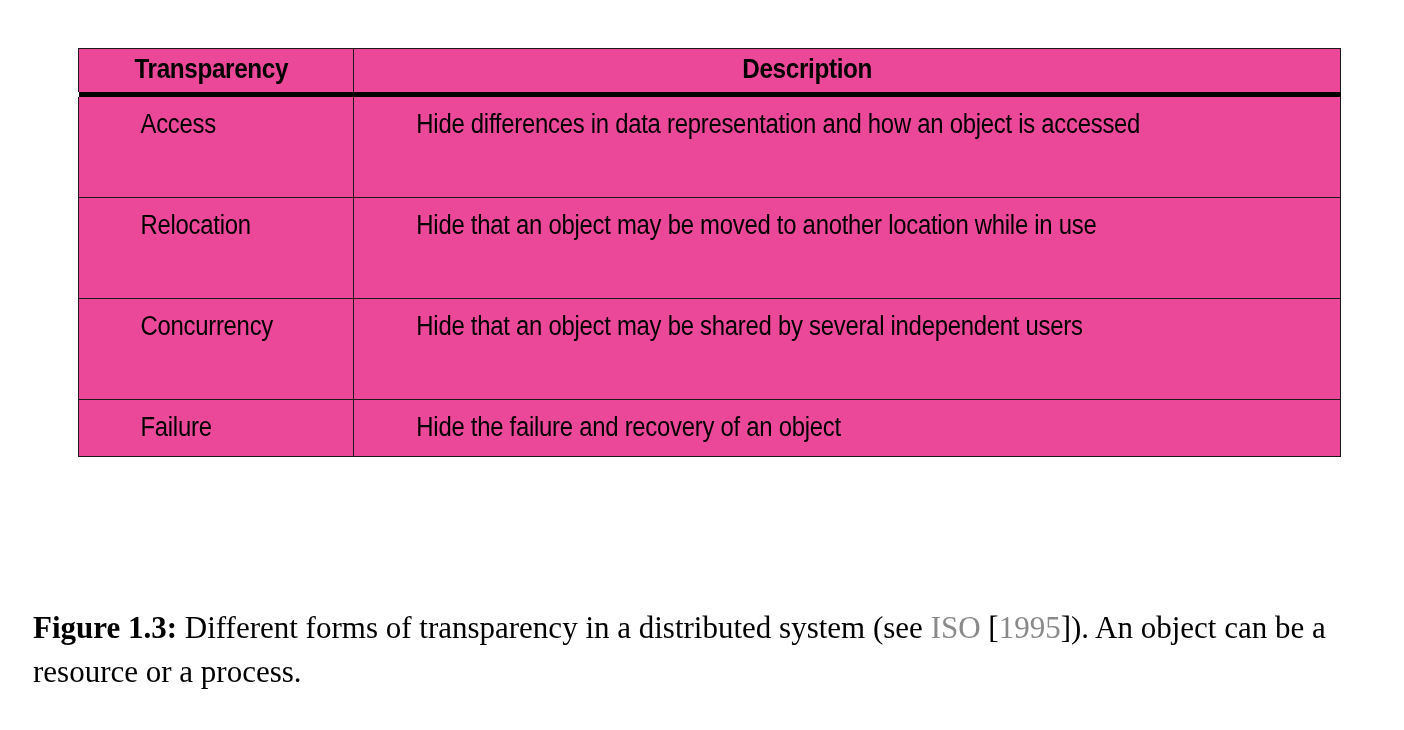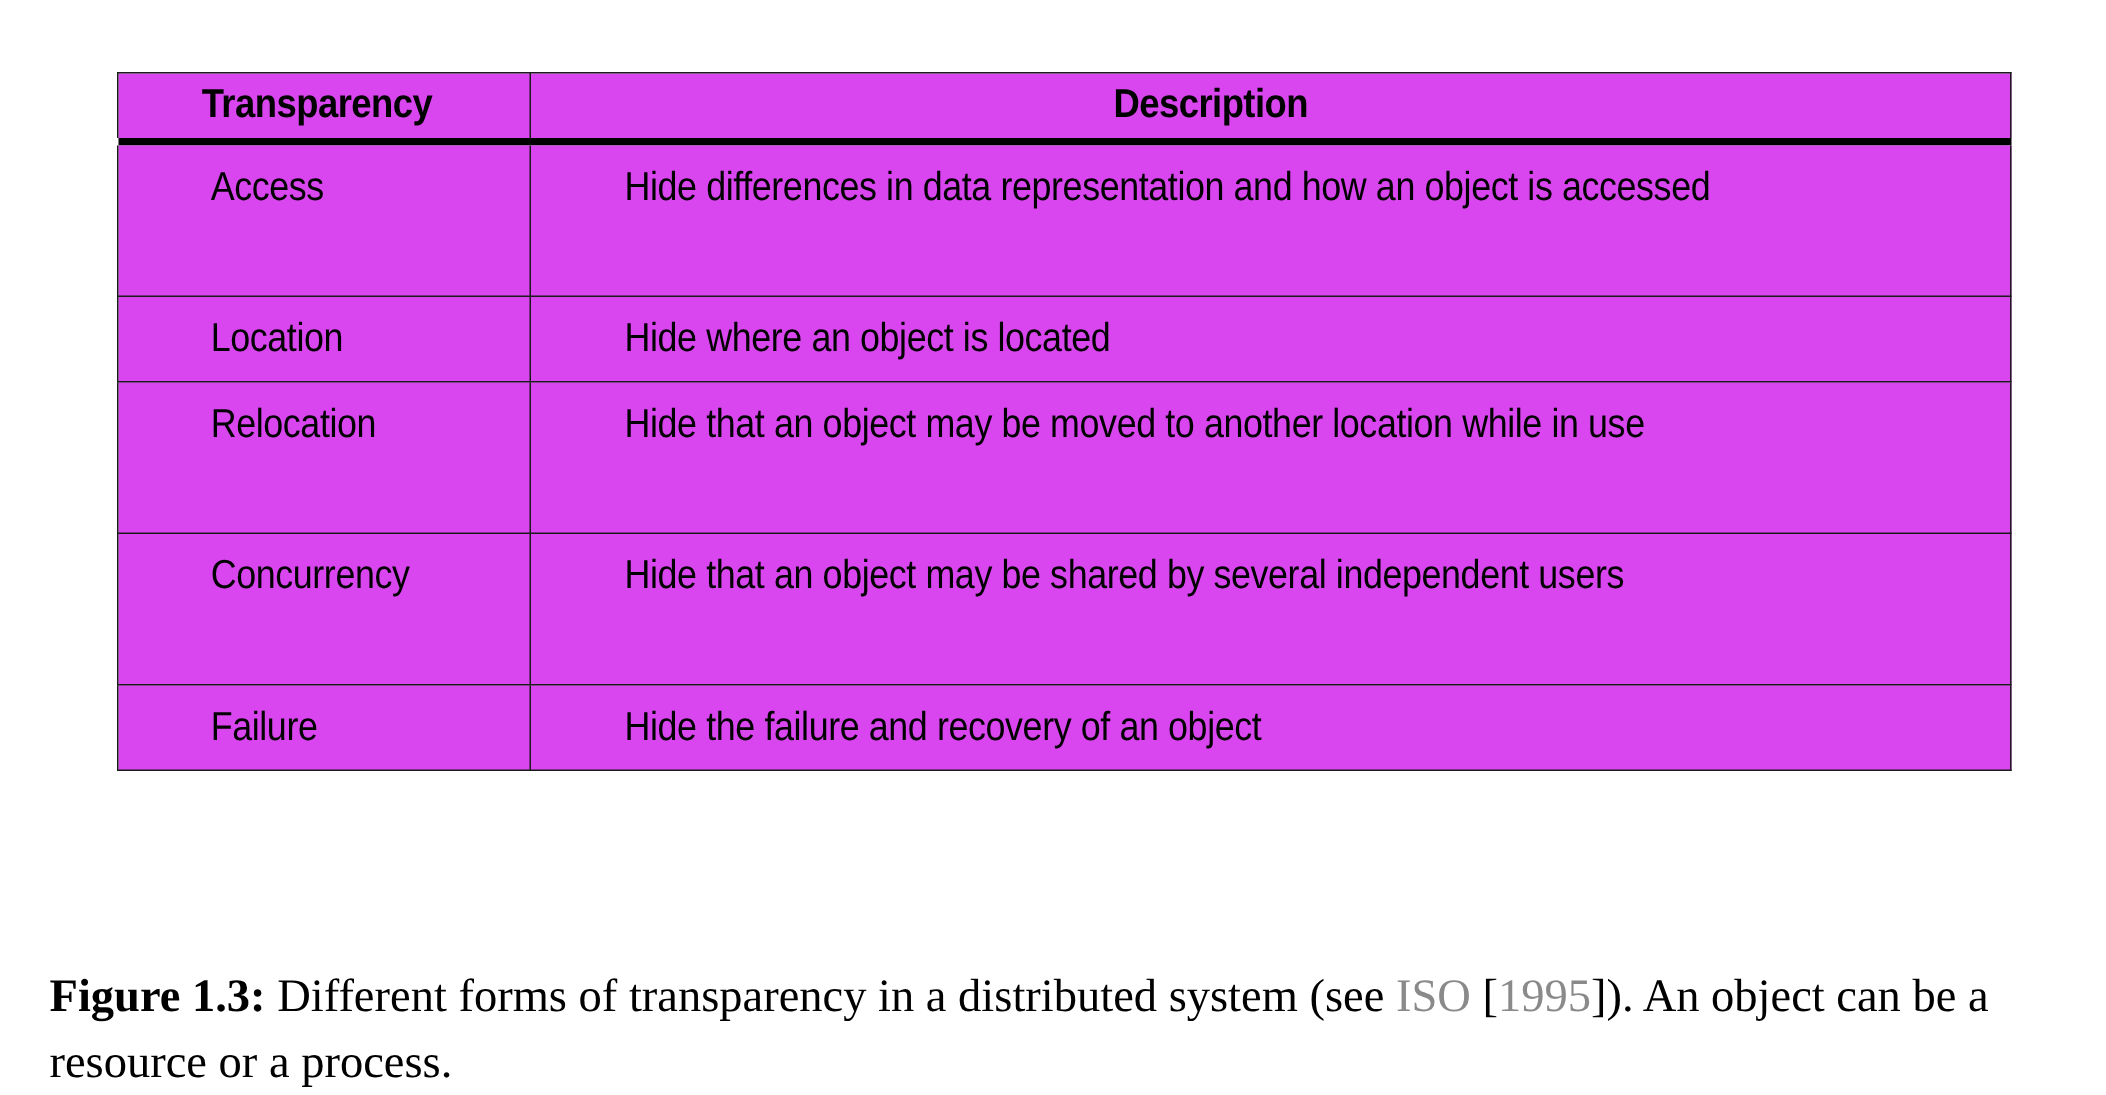--- a/index.html
+++ b/index.html
@@ -24,21 +24,21 @@
     width: 1262px;
     border-collapse: collapse;
     table-layout: fixed;
     background: #ffffff;
   }
   .figure-table td,
   .figure-table th {
     border: 1px solid #1a1a1a;
     vertical-align: top;
     padding: 6px 0 8px 0;
-    background: #d946ef;
+    background: #ec4899;
   }
 
   
   .col-transparency { width: 275px; }
   .col-description  { width: 987px; }
 
   
   .table-head th {
     border-bottom: none;
     padding-top: 7px;
@@ -93,21 +93,20 @@
   .caption {
     position: absolute;
     left: 33px;
     top: 606px;
     width: 1360px;
     font-family: "Liberation Serif", serif;
     font-size: 31px;
     line-height: 44px;
     color: #000000;
     text-align: left;
-    margin-top: 36px;
   }
   .caption-label {
     font-weight: bold;
   }
   .cite {
     color: #8a8a8a;
   }
 </style>
 </head>
 <body>
@@ -134,28 +133,20 @@
 
   <tbody>
     <tr class="body-row row-h2">
       <td class="cell-transparency">
         <div class="cell-inner">Access</div>
       </td>
       <td class="cell-description">
         <div class="cell-inner">Hide differences in data representation and how an object is accessed</div>
       </td>
     </tr>
-    <tr class="body-row row-h1">
-      <td class="cell-transparency">
-        <div class="cell-inner">Location</div>
-      </td>
-      <td class="cell-description">
-        <div class="cell-inner">Hide where an object is located</div>
-      </td>
-    </tr>
     <tr class="body-row row-h2">
       <td class="cell-transparency">
         <div class="cell-inner">Relocation</div>
       </td>
       <td class="cell-description">
         <div class="cell-inner">Hide that an object may be moved to another location while in use</div>
       </td>
     </tr>
     <tr class="body-row row-h2">
       <td class="cell-transparency">

